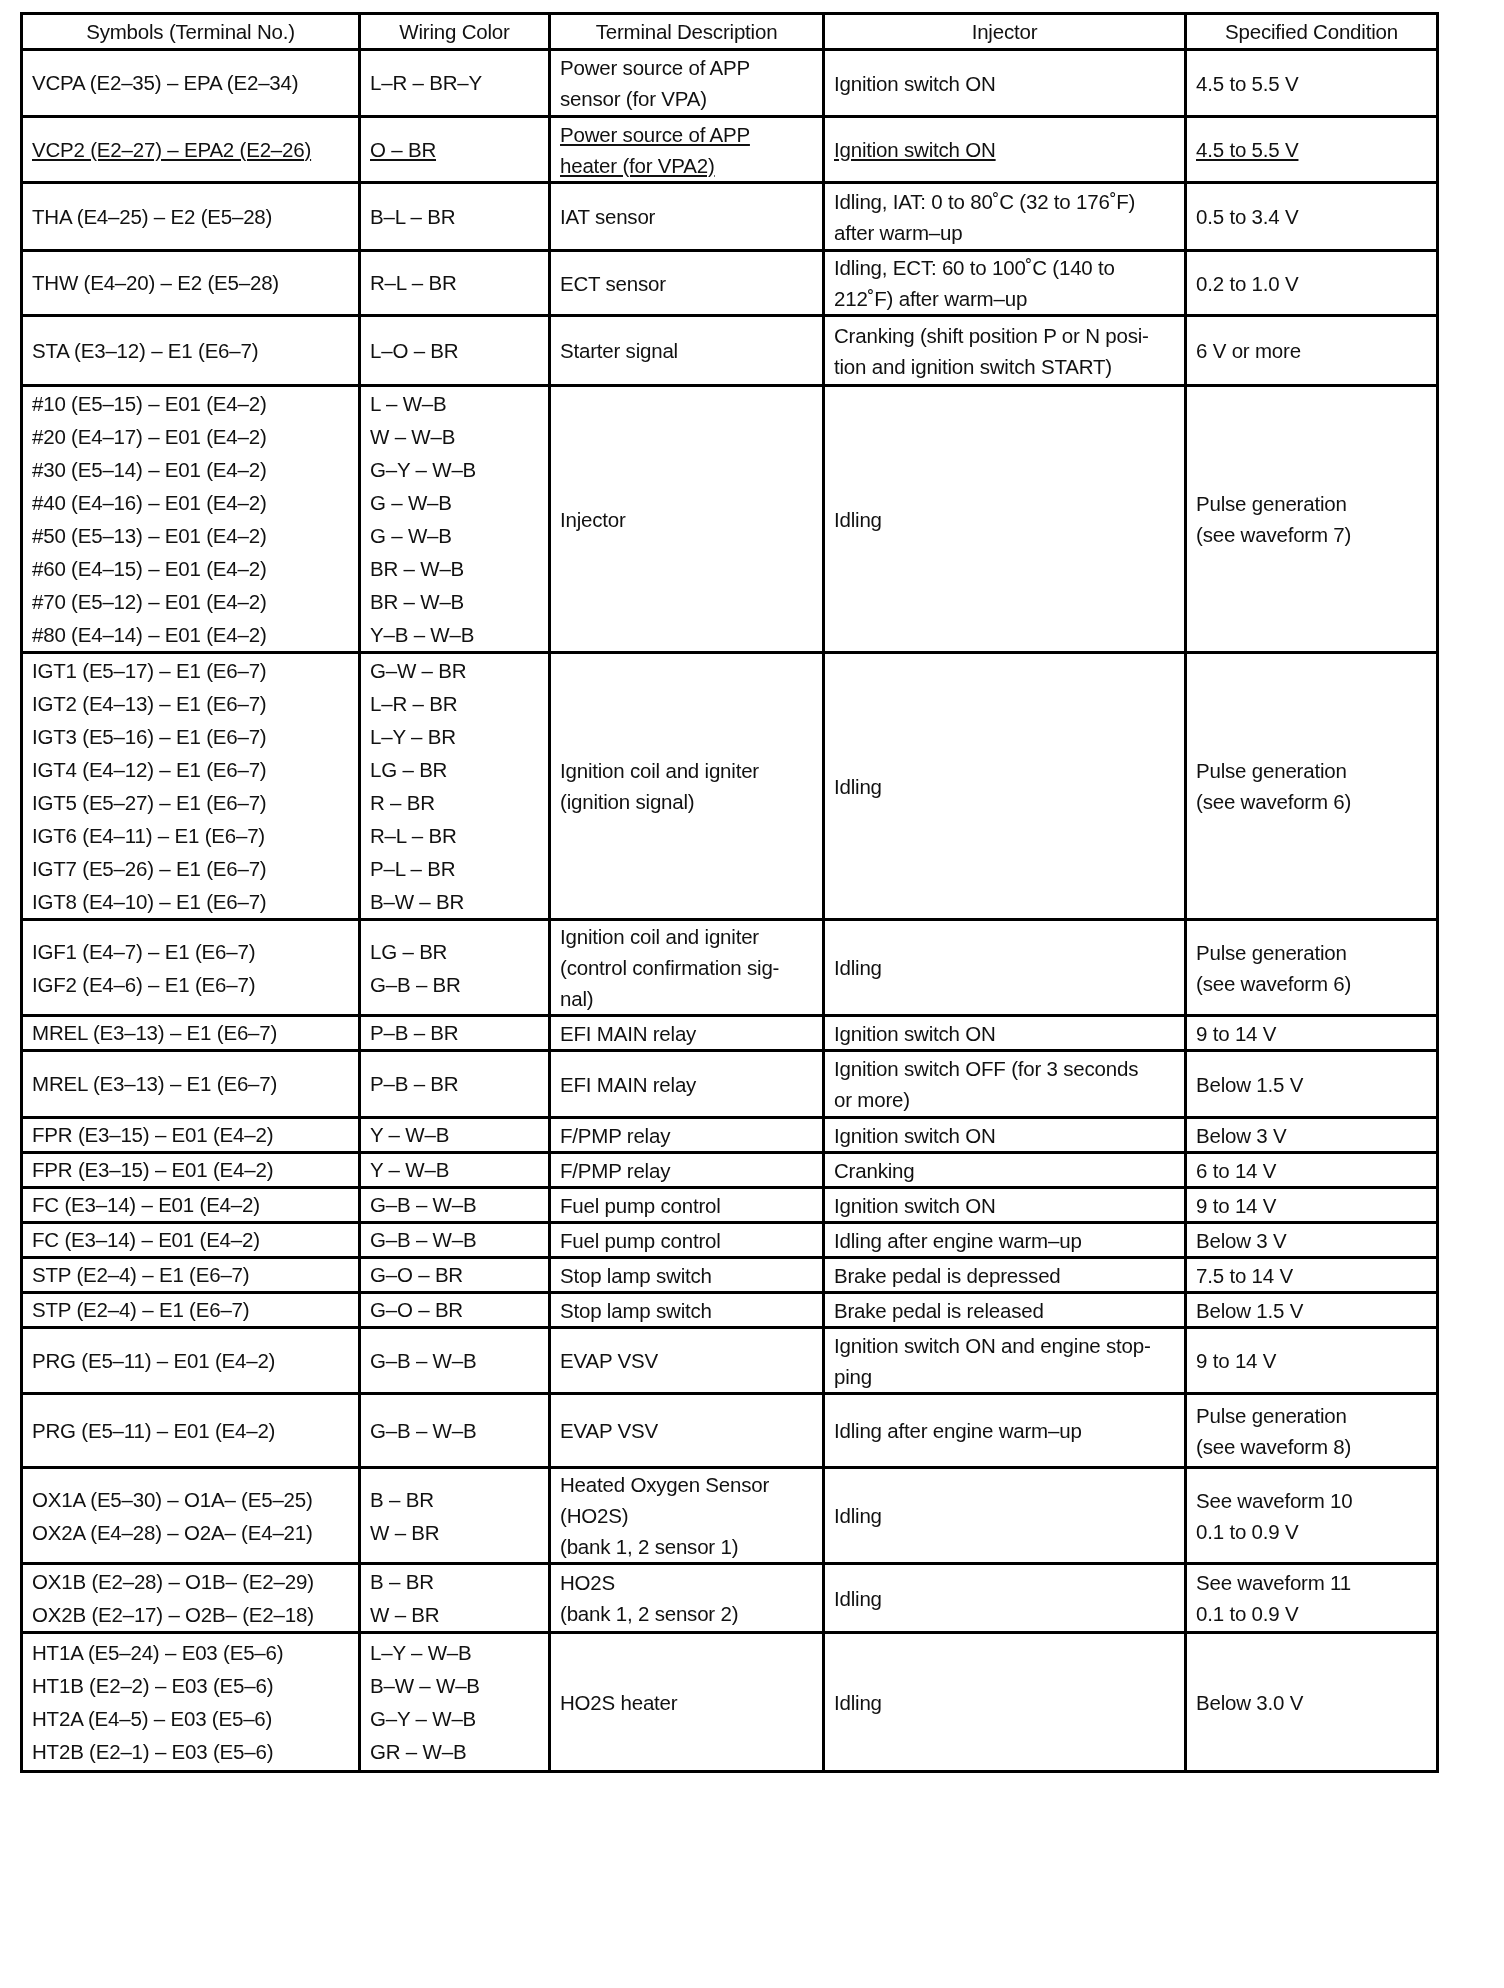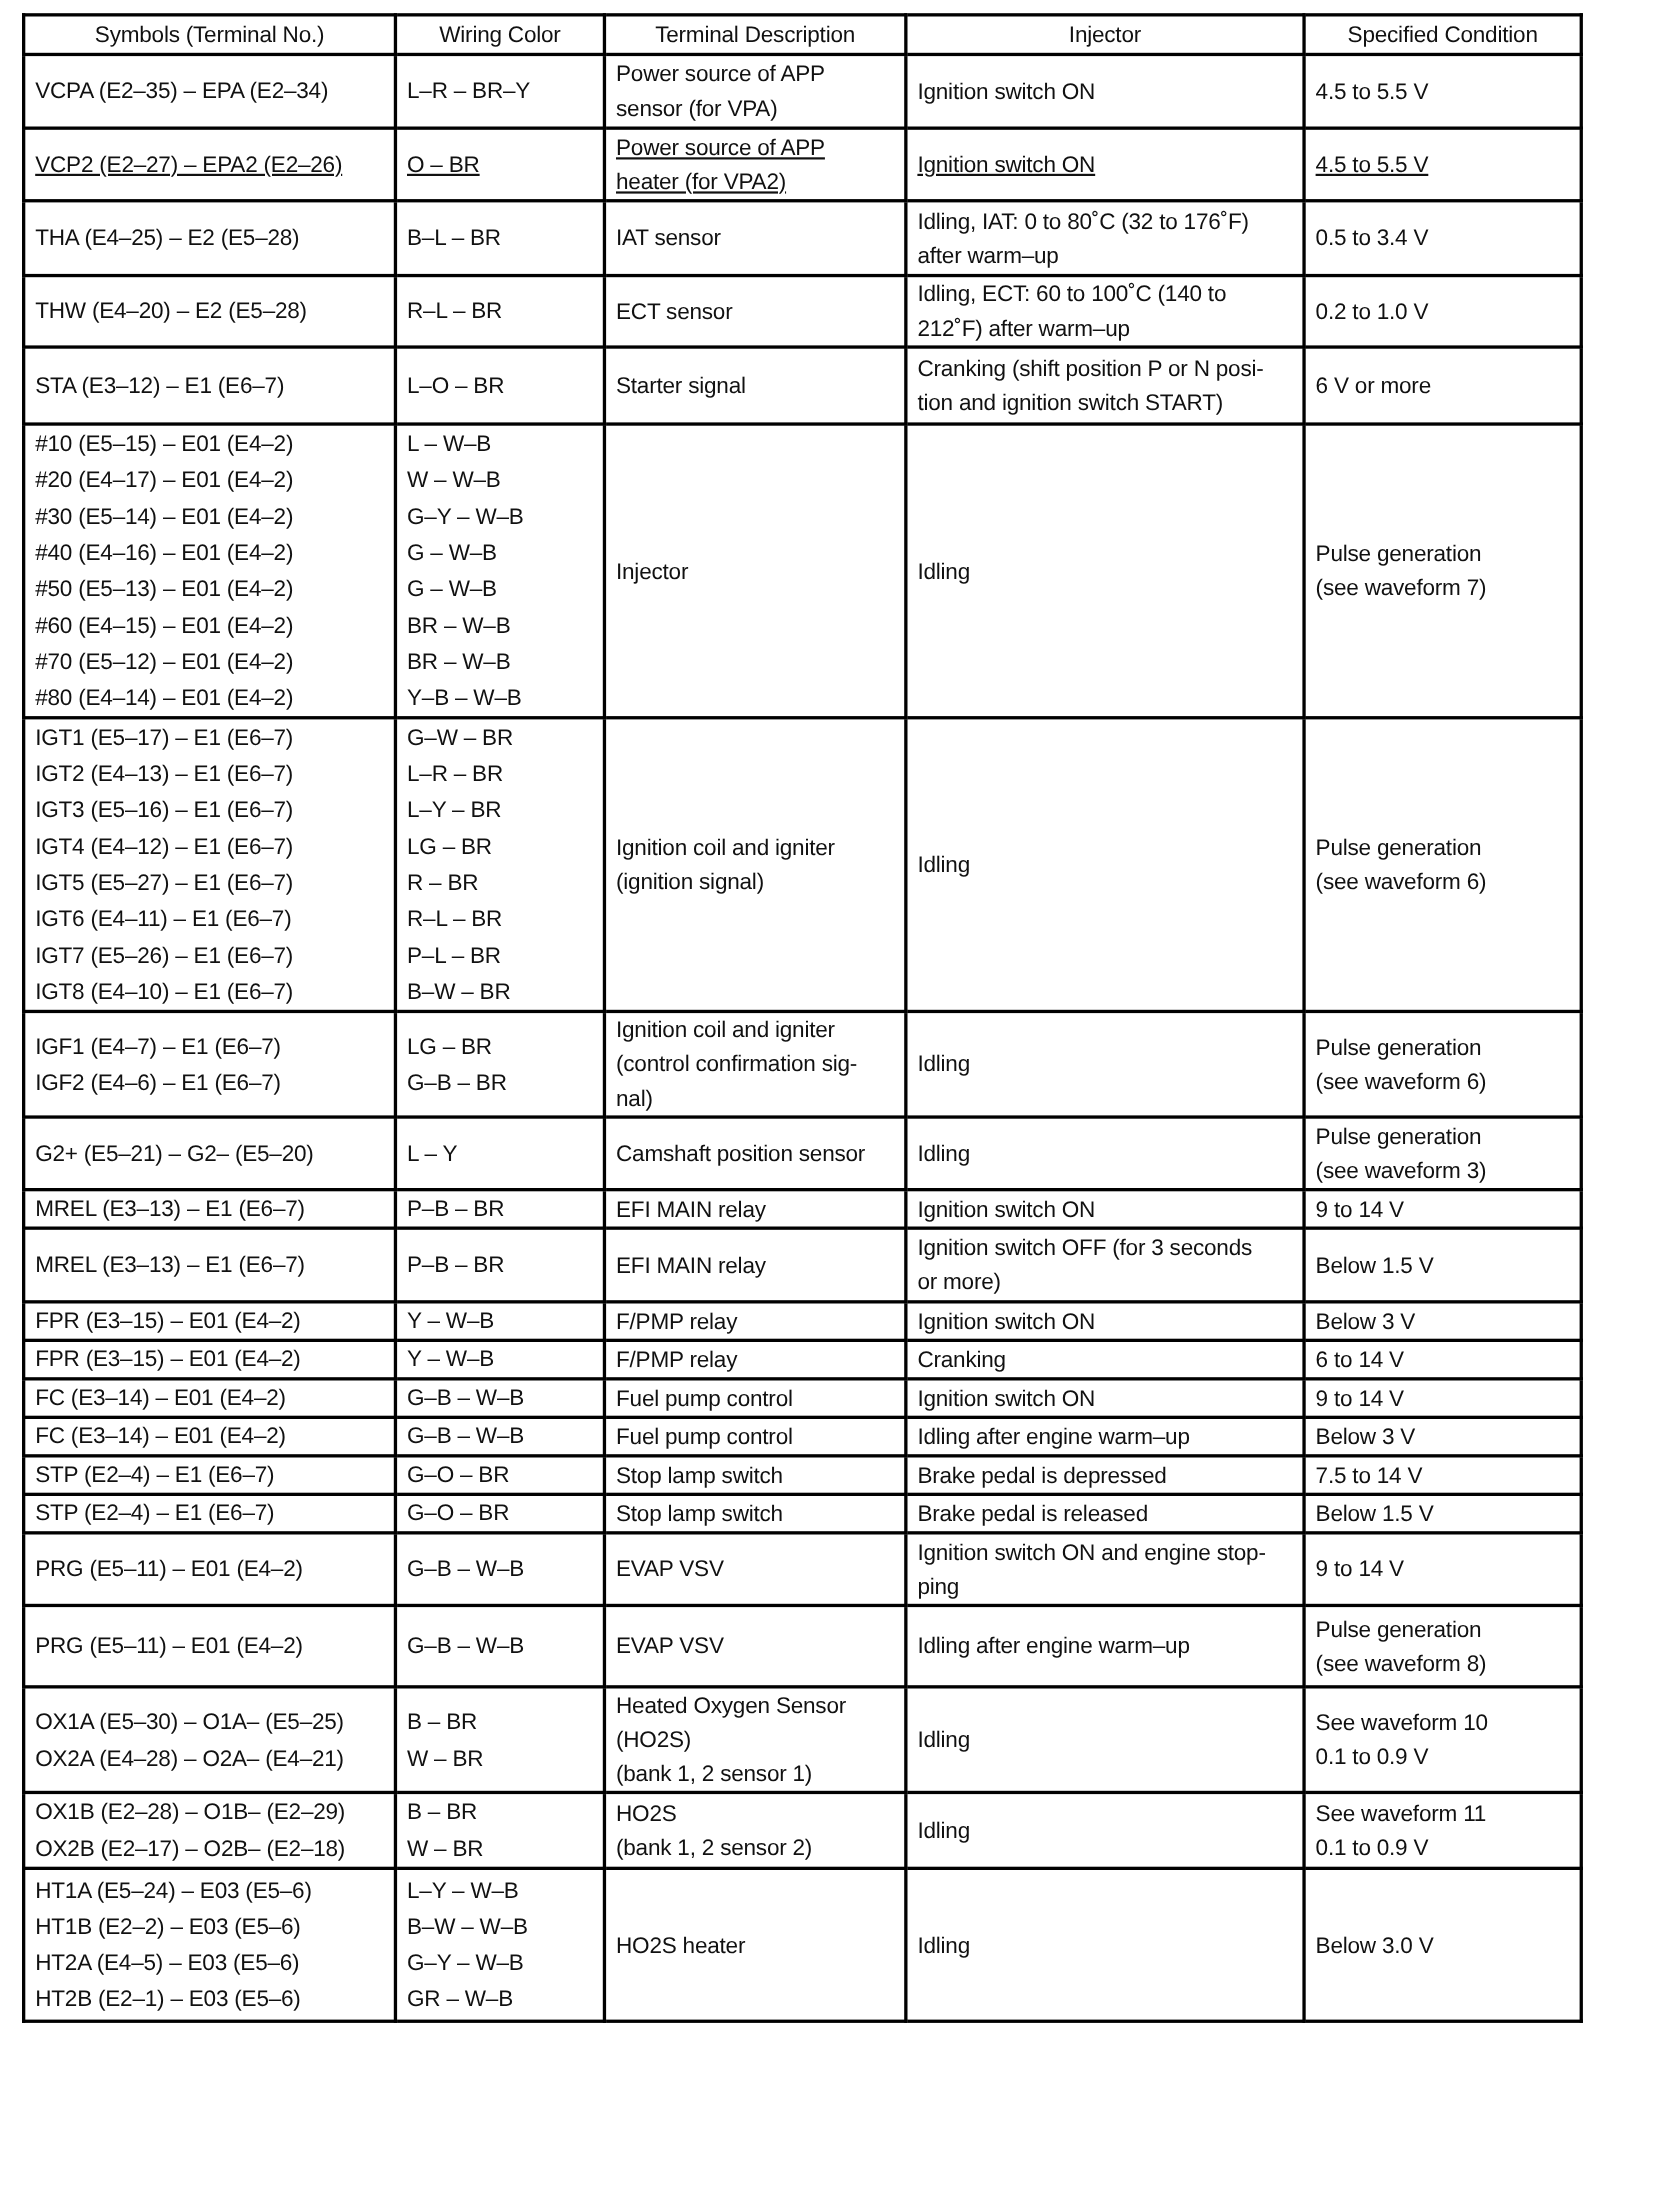--- a/index.html
+++ b/index.html
@@ -241,38 +241,20 @@
           <span class="line">nal)</span>
         </td>
         <td class="cond">
           <span class="line">Idling</span>
         </td>
         <td class="spec">
           <span class="line">Pulse generation</span>
           <span class="line">(see waveform 6)</span>
         </td>
       </tr>
-      <tr style="height: 66px;">
-        <td class="symbols">
-          <span class="line">G2+ (E5–21) – G2– (E5–20)</span>
-        </td>
-        <td class="wiring">
-          <span class="line">L – Y</span>
-        </td>
-        <td class="desc">
-          <span class="line">Camshaft position sensor</span>
-        </td>
-        <td class="cond">
-          <span class="line">Idling</span>
-        </td>
-        <td class="spec">
-          <span class="line">Pulse generation</span>
-          <span class="line">(see waveform 3)</span>
-        </td>
-      </tr>
       <tr style="height: 30px;">
         <td class="symbols">
           <span class="line">MREL (E3–13) – E1 (E6–7)</span>
         </td>
         <td class="wiring">
           <span class="line">P–B – BR</span>
         </td>
         <td class="desc">
           <span class="line">EFI MAIN relay</span>
         </td>

